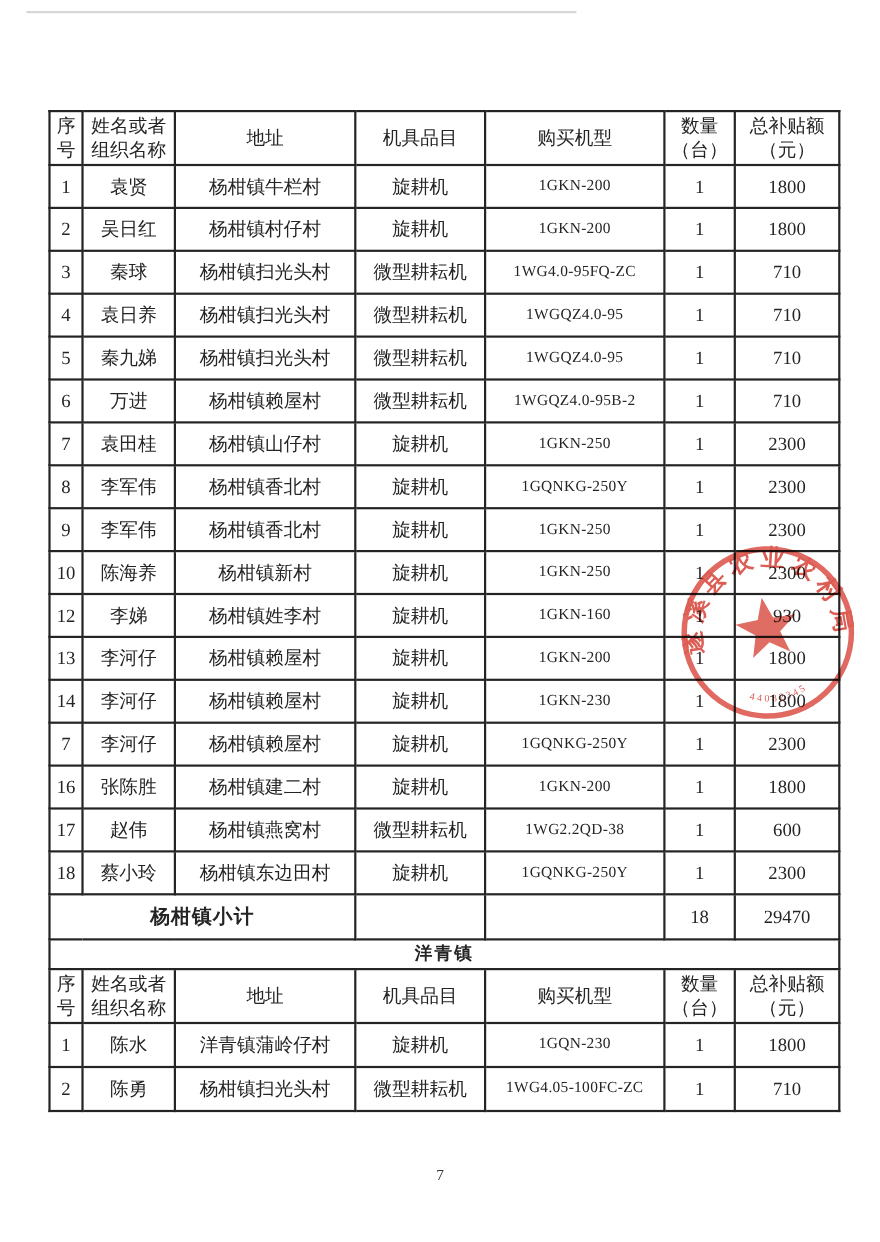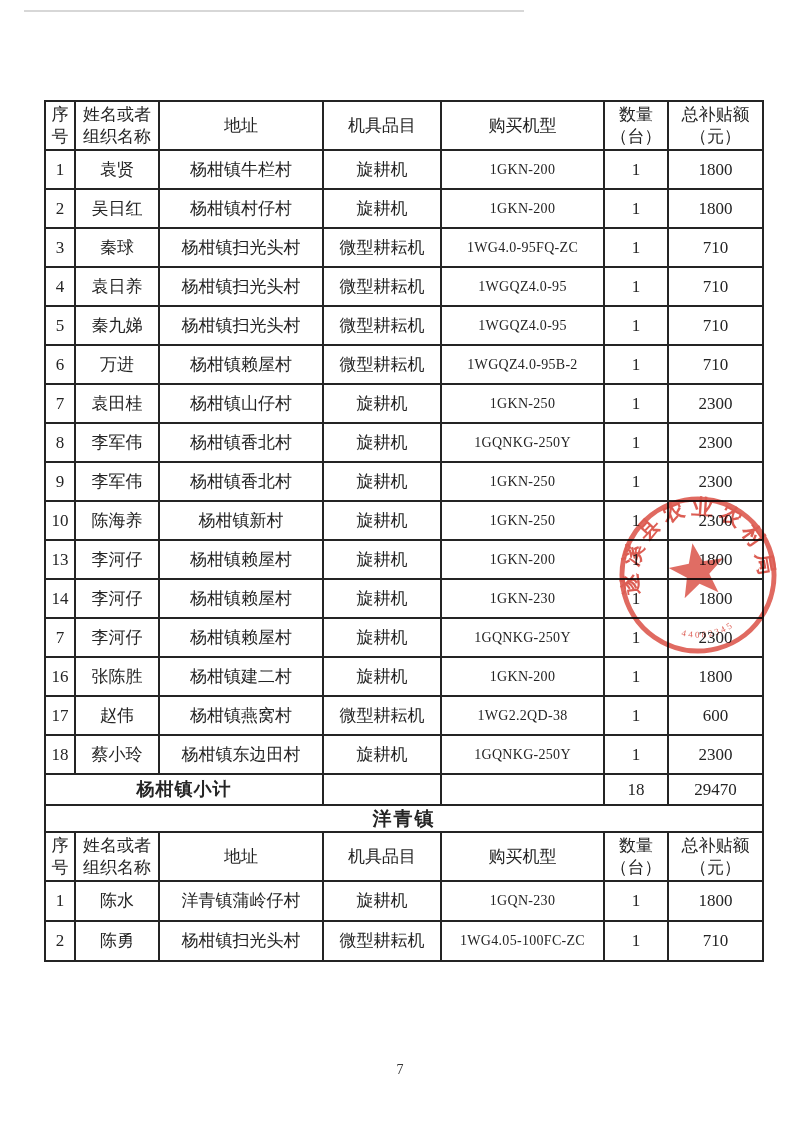--- a/index.html
+++ b/index.html
@@ -17,24 +17,24 @@
     border-collapse:collapse;table-layout:fixed;
   }
   .subsidy td,.subsidy th{
     border:2px solid #242424;text-align:center;vertical-align:middle;
     padding:0 2px;font-weight:normal;font-size:17px;line-height:1.25;
     white-space:pre-line;overflow:hidden;color:#242424;
   }
   .subsidy td.model{font-size:14px;letter-spacing:.3px;}
   tr.head{height:49px}
   tr.data{height:39px}
-  tr.sub{height:31px}
+  tr.sub{height:41px}
   tr.sub td.sublabel{font-weight:bold;font-size:18px;letter-spacing:1px;}
   tr.title{height:27px}
-  tr.title td{font-weight:bold;font-size:19px;letter-spacing:2px;}
+  tr.title td{font-weight:bold;font-size:16px;letter-spacing:2px;}
   tr.data2{height:40px}
   .pagenum{
     position:absolute;left:0;top:1062px;width:800px;text-align:center;
     font-size:14px;color:#333;
   }
   .stamp{
     position:absolute;left:610px;top:487px;width:176px;height:176px;
     mix-blend-mode:multiply;opacity:.88;pointer-events:none;
   }
   .stamp text{font-family:"Liberation Serif","DejaVu Serif",serif;}
@@ -152,20 +152,29 @@
       <tr class="data">
         <td>10</td>
         <td>陈海养</td>
         <td>杨柑镇新村</td>
         <td>旋耕机</td>
         <td class="model">1GKN-250</td>
         <td>1</td>
         <td>2300</td>
       </tr>
       <tr class="data">
+        <td>12</td>
+        <td>李娣</td>
+        <td>杨柑镇姓李村</td>
+        <td>旋耕机</td>
+        <td class="model">1GKN-160</td>
+        <td>1</td>
+        <td>930</td>
+      </tr>
+      <tr class="data">
         <td>13</td>
         <td>李河仔</td>
         <td>杨柑镇赖屋村</td>
         <td>旋耕机</td>
         <td class="model">1GKN-200</td>
         <td>1</td>
         <td>1800</td>
       </tr>
       <tr class="data">
         <td>14</td>

